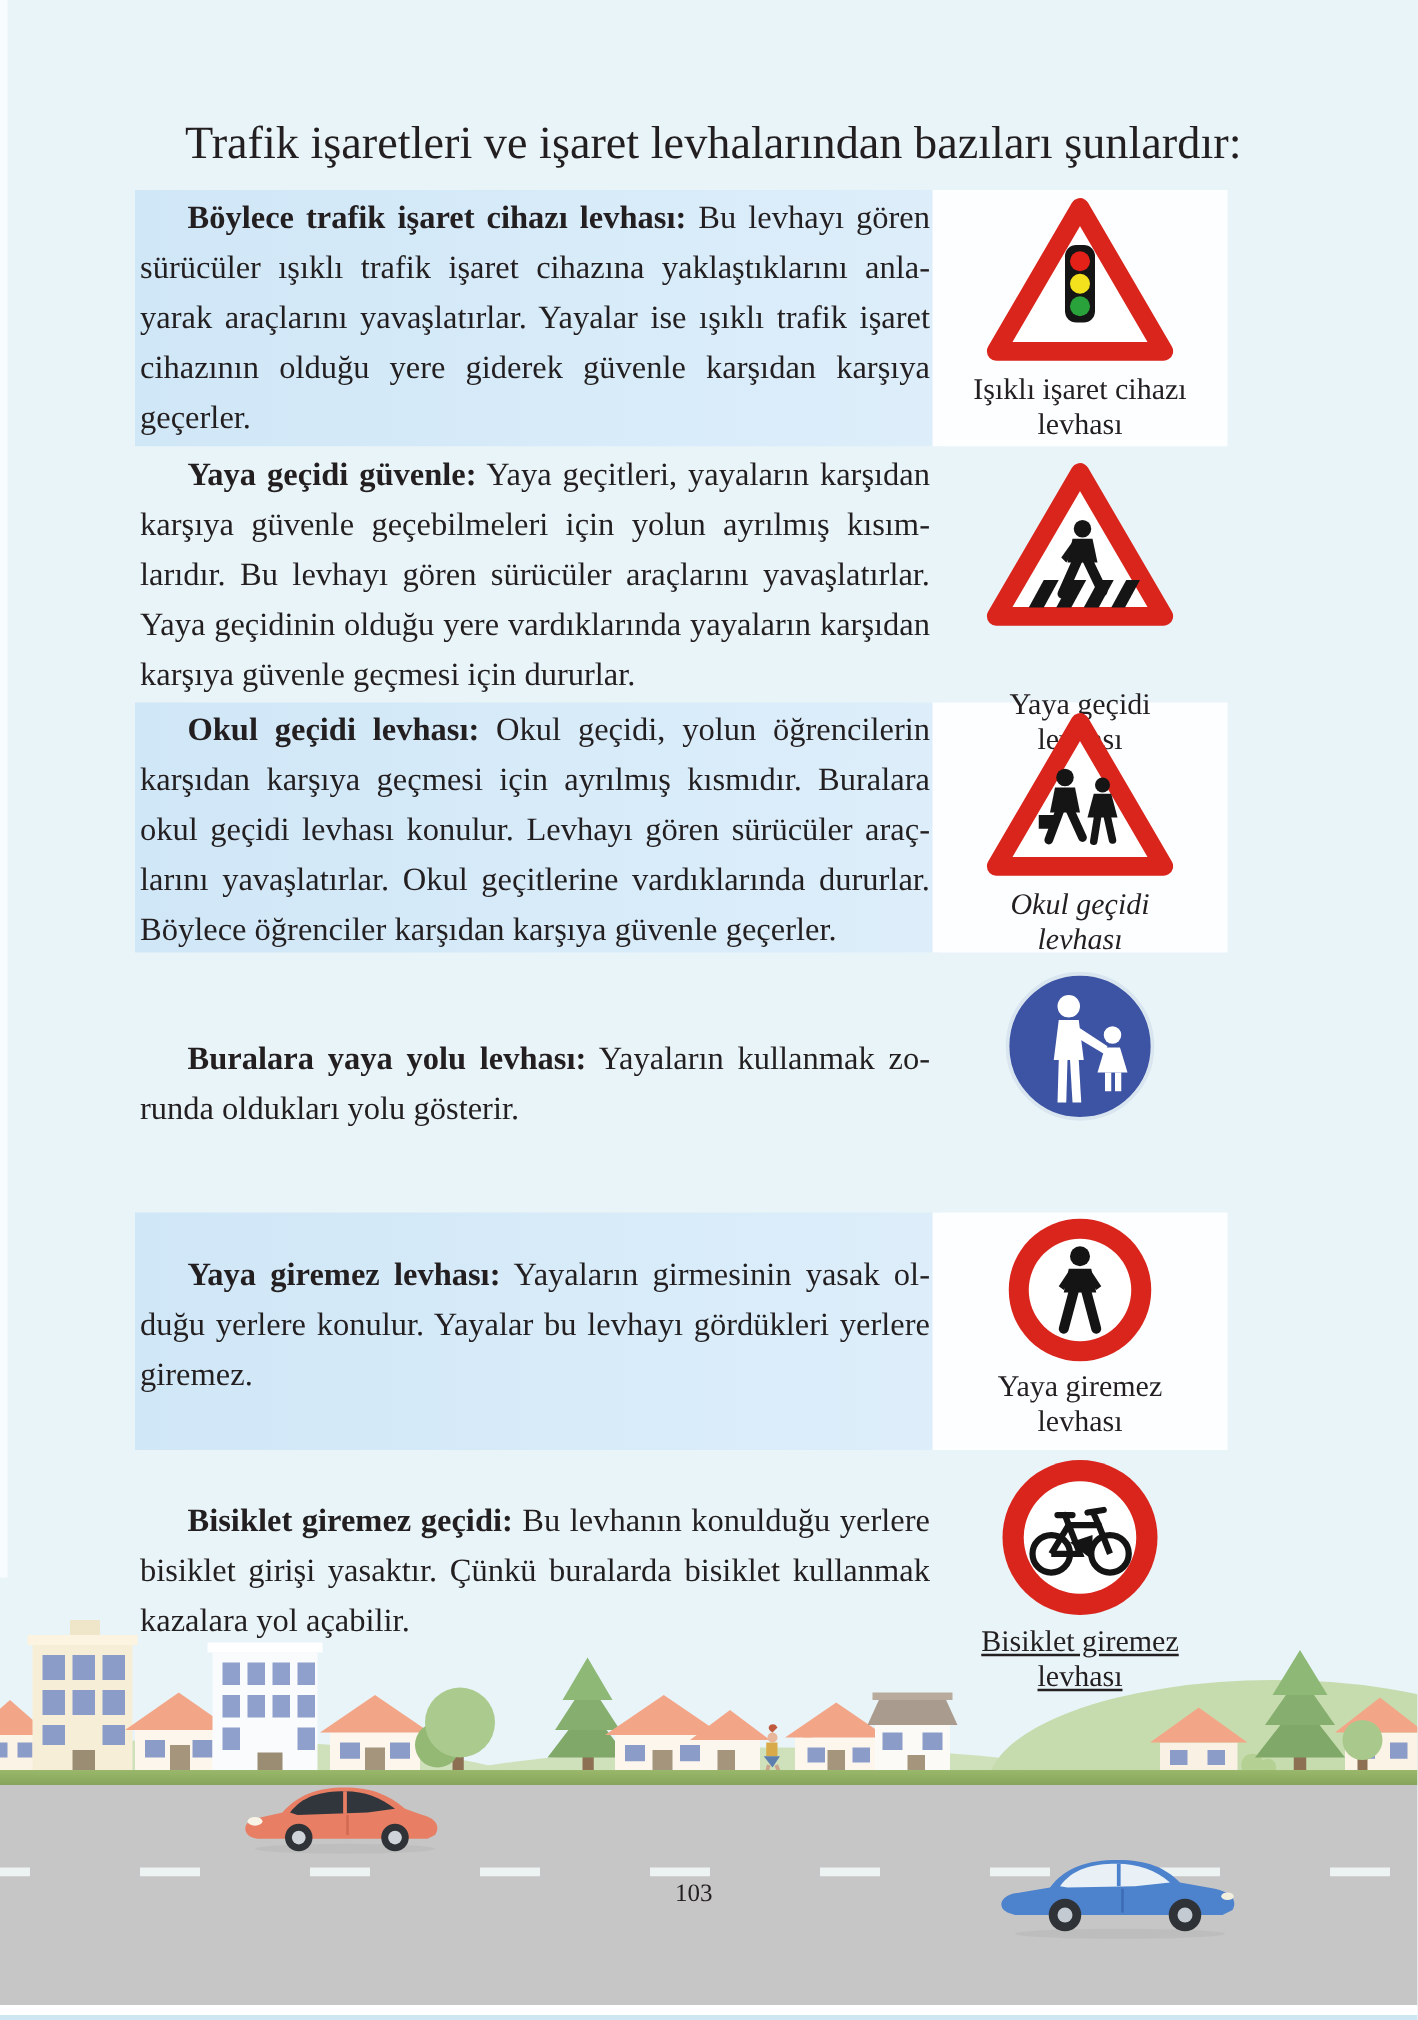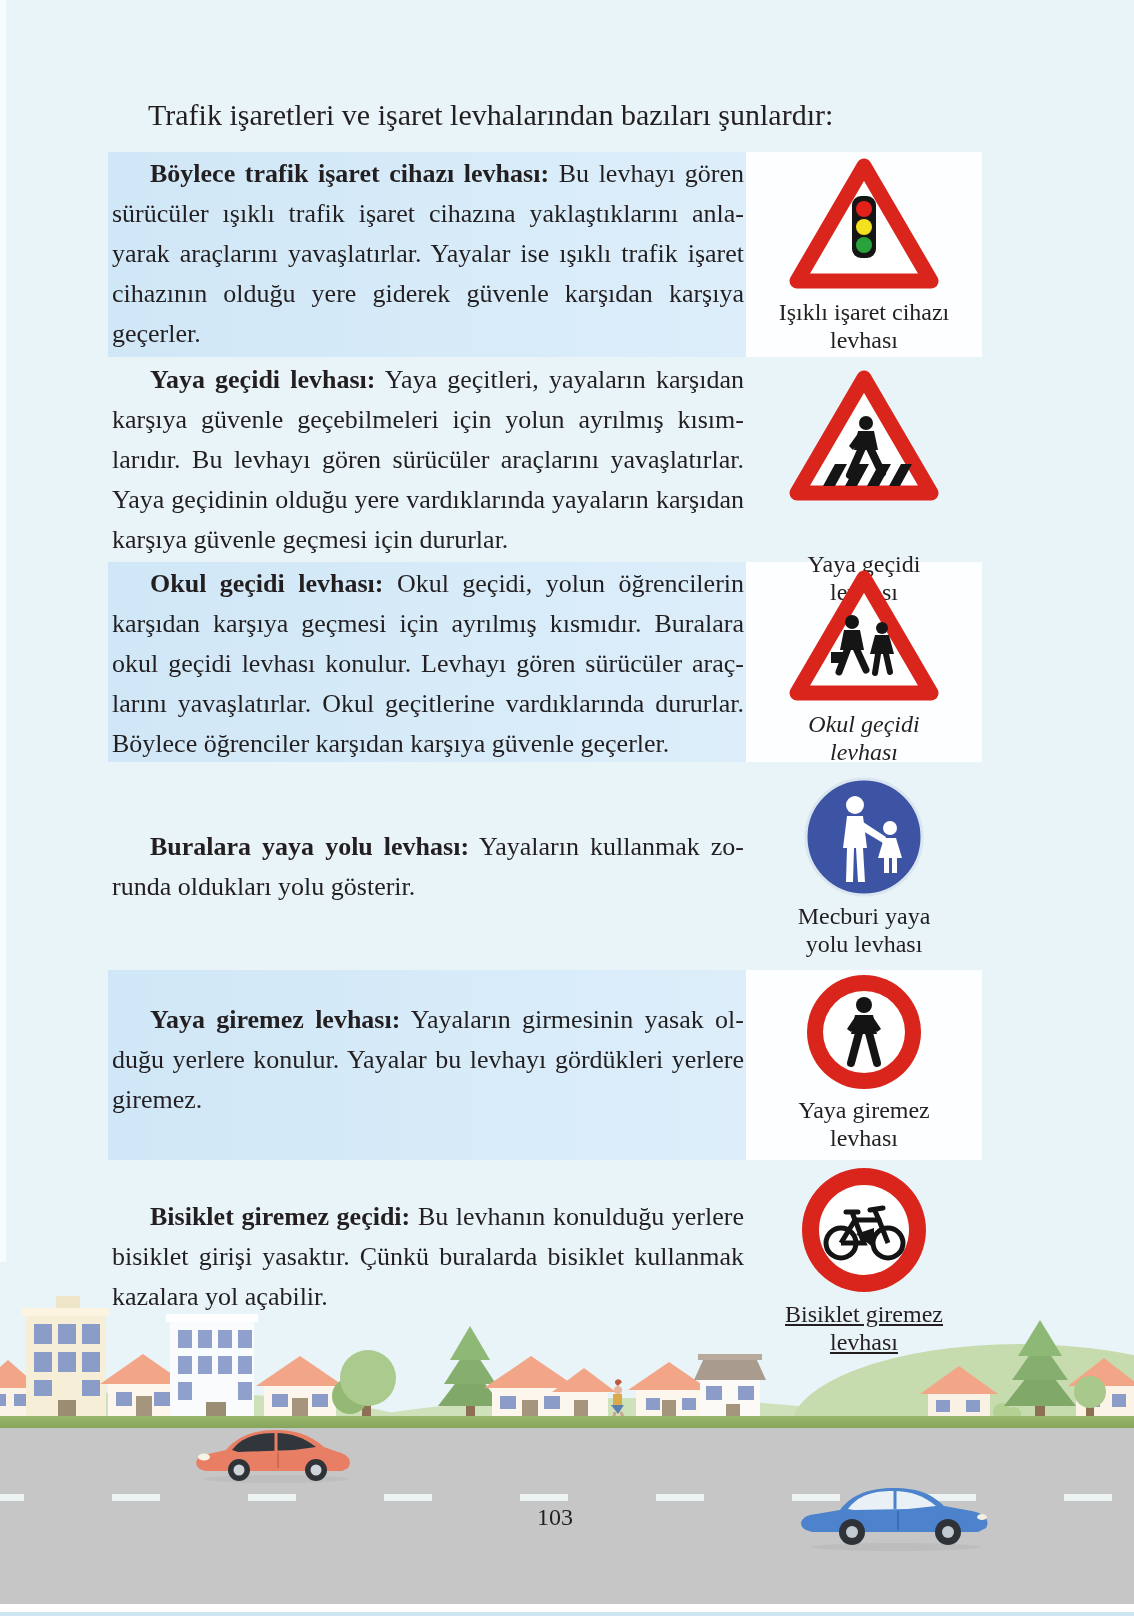--- a/index.html
+++ b/index.html
@@ -2,36 +2,36 @@
 <html lang="tr"><head>
 <meta charset="utf-8">
 <style>
   html,body{margin:0;padding:0;}
   body{
     width:1134px;height:1616px;position:relative;overflow:hidden;
     background:#e9f4f9;color:#231f20;
     font-family:"Liberation Serif","DejaVu Serif",serif;
   }
   .abs{position:absolute;}
-  .title{left:148px;top:98px;width:950px;font-size:30px;line-height:34px;}
+  .title{left:148px;top:98px;width:950px;font-size:37px;line-height:34px;}
   .panel{left:108px;width:644px;background:linear-gradient(90deg,#d0e7f7 0%,#ddeefa 100%);}
   .signpanel{left:746px;width:236px;background:#fdfeff;}
   .textcol{left:112px;width:632px;font-size:26px;line-height:40px;text-align:justify;}
   .textcol p{margin:0;text-indent:38px;hyphens:manual;}
   .textcol b{font-weight:bold;}
   .signcol{left:746px;width:236px;display:flex;flex-direction:column;align-items:center;}
   .caption{margin-top:4px;font-size:24px;line-height:28px;text-align:center;}
   .leftedge{left:0;top:0;width:6px;height:1262px;background:#f8fcfe;}
   
   .skyline{left:0;top:1262px;}
   .grass{left:0;top:1416px;width:1134px;height:12px;background:linear-gradient(#9ab86b,#87a55a);}
   .road{left:0;top:1428px;width:1134px;height:176px;background:#c6c6c6;}
   .dashes{left:-24px;top:1494px;width:1180px;height:7px;
     background:repeating-linear-gradient(90deg,#edf2f3 0 48px,rgba(0,0,0,0) 48px 136px);}
-  .pagenum{left:0;top:1504px;width:1110px;text-align:center;font-size:24px;}
+  .pagenum{left:0;top:1504px;width:1110px;text-align:center;font-size:20px;}
   .bottomwhite{left:0;top:1604px;width:1134px;height:12px;background:#ffffff;}
   .bottomblue{left:0;top:1612px;width:1134px;height:4px;background:#cde6f2;}
 </style>
 </head>
 <body>
 
 <div class="abs title">Trafik işaretleri ve işaret levhalarından bazıları şunlardır:</div>
 
 <div class="abs panel" style="top:152px;height:205px;"></div>
 <div class="abs signpanel" style="top:152px;height:205px;"></div>
@@ -52,21 +52,21 @@
     <circle cx="75" cy="71" r="8" fill="#f3e11d"></circle>
     <circle cx="75" cy="89" r="8" fill="#2aa23c"></circle>
   </svg>
   <div class="caption">
     <div>Işıklı işaret cihazı</div>
     <div>levhası</div>
   </div>
 </div>
 
 <div class="abs textcol" style="top:360px;">
-  <p><b>Yaya geçidi levhası:</b> <span>Yaya geçitleri, yayaların karşıdan karşıya güvenle geçebilmeleri için yolun ayrılmış kısım­larıdır. Bu levhayı gören sürücüler araçlarını yavaşlatırlar. Yaya geçidinin olduğu yere vardıklarında yayaların karşı­dan karşıya güvenle geçmesi için dururlar.</span></p>
+  <p><b>Yaya geçidi güvenle:</b> <span>Yaya geçitleri, yayaların karşıdan karşıya güvenle geçebilmeleri için yolun ayrılmış kısım­larıdır. Bu levhayı gören sürücüler araçlarını yavaşlatırlar. Yaya geçidinin olduğu yere vardıklarında yayaların karşı­dan karşıya güvenle geçmesi için dururlar.</span></p>
 </div>
 
 <div class="abs signcol" style="top:368px;gap:40px;">
   <svg width="150" height="138" viewBox="0 0 150 138">
     <path d="M75 10 L142 125 L8 125 Z" fill="#ffffff" stroke="#da251c" stroke-width="15" stroke-linejoin="round"></path>
     <g fill="#151515">
       <path d="M34 118 l12 -22 h12 l-12 22 Z"></path>
       <path d="M56 118 l12 -22 h12 l-12 22 Z"></path>
       <path d="M78 118 l12 -22 h12 l-12 22 Z"></path>
       <path d="M100 118 l12 -22 h11 l-12 22 Z"></path>
@@ -117,24 +117,20 @@
       <path d="M44 40 L60 40 L64 72 L40 72 Z"></path>
       <path d="M44 72 L51 72 L50 106 L43 106 Z"></path>
       <path d="M53 72 L60 72 L62 106 L55 106 Z"></path>
       <path d="M57 44 L83 61 L80 67 L55 52 Z"></path>
       <circle cx="87" cy="52" r="7"></circle>
       <path d="M81 62 L93 62 L99 82 L75 82 Z"></path>
       <rect x="81" y="82" width="5" height="15"></rect>
       <rect x="89" y="82" width="5" height="15"></rect>
     </g>
   </svg>
-  <div class="caption">
-    <div>Mecburi yaya</div>
-    <div>yolu levhası</div>
-  </div>
 </div>
 
 <div class="abs textcol" style="top:1000px;">
   <p><b>Yaya giremez levhası:</b> <span>Yayaların girmesinin yasak ol­duğu yerlere konulur. Yayalar bu levhayı gördükleri yer­lere giremez.</span></p>
 </div>
 
 <div class="abs signcol" style="top:972px;">
   <svg width="120" height="120" viewBox="0 0 120 120">
     <circle cx="60" cy="60" r="57" fill="#da251c"></circle>
     <circle cx="60" cy="60" r="41" fill="#ffffff"></circle>

